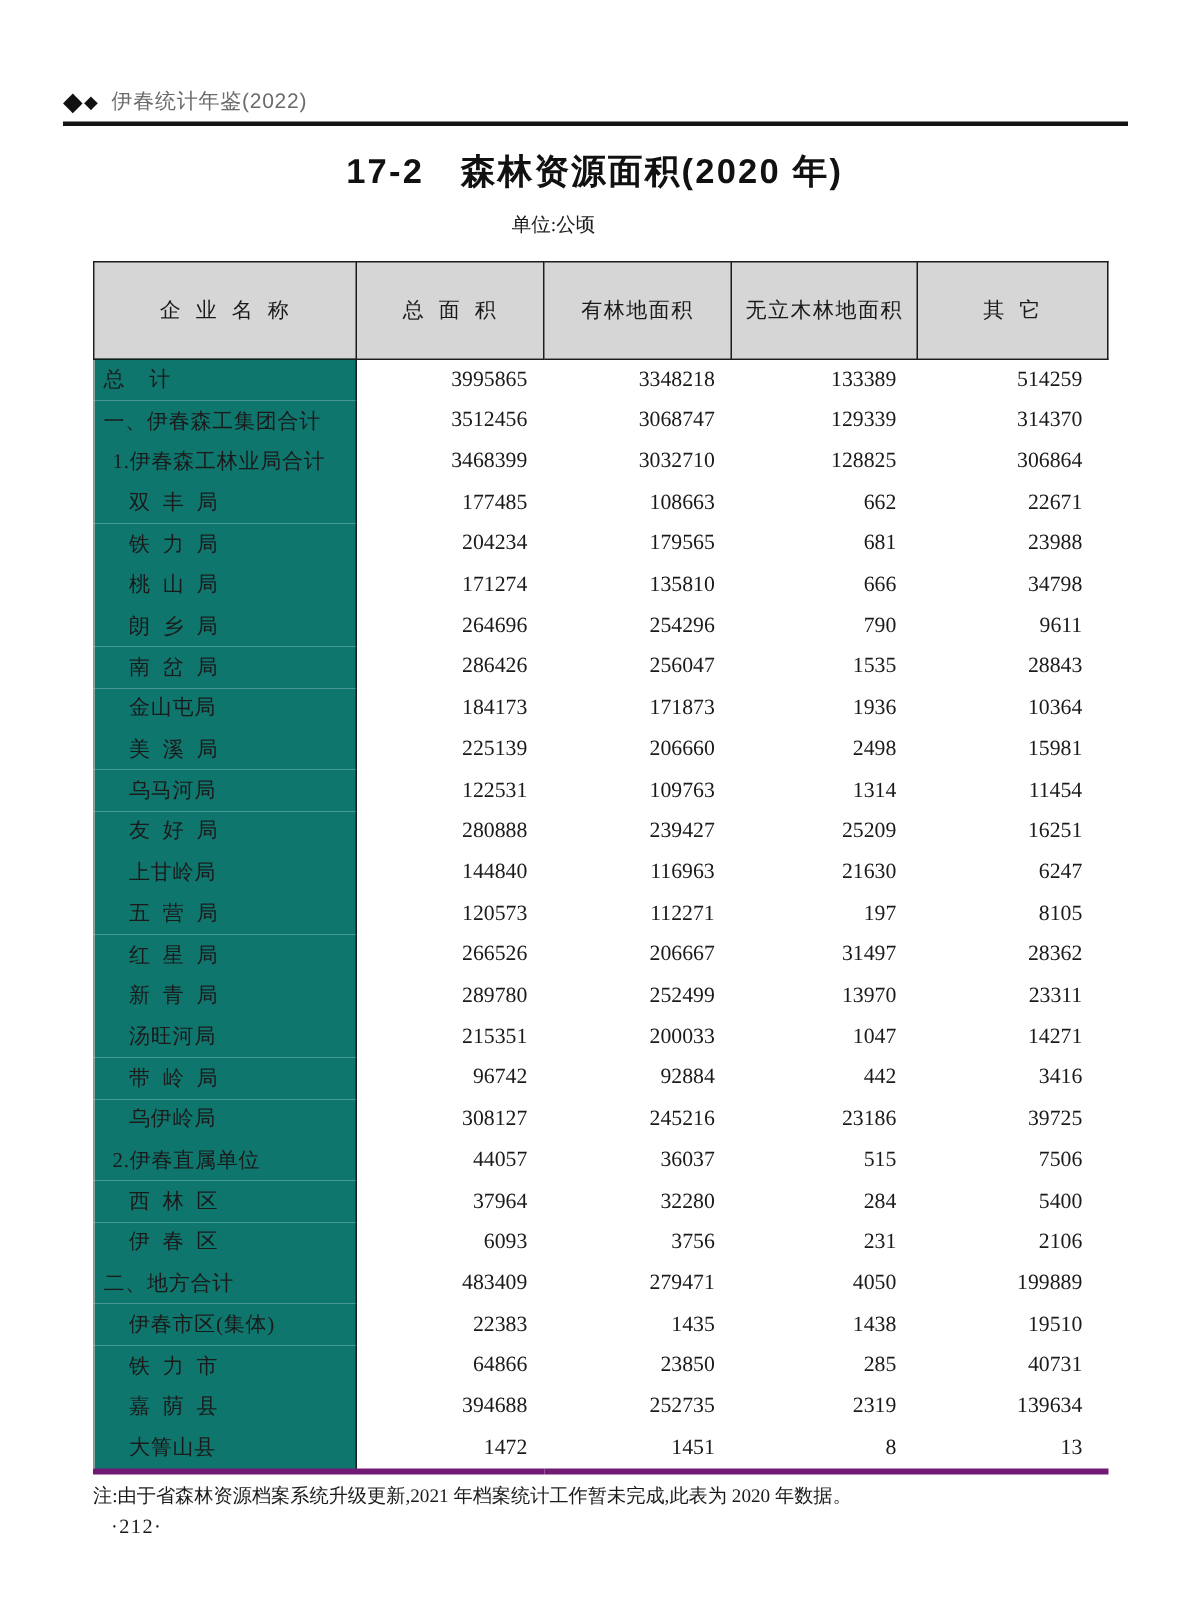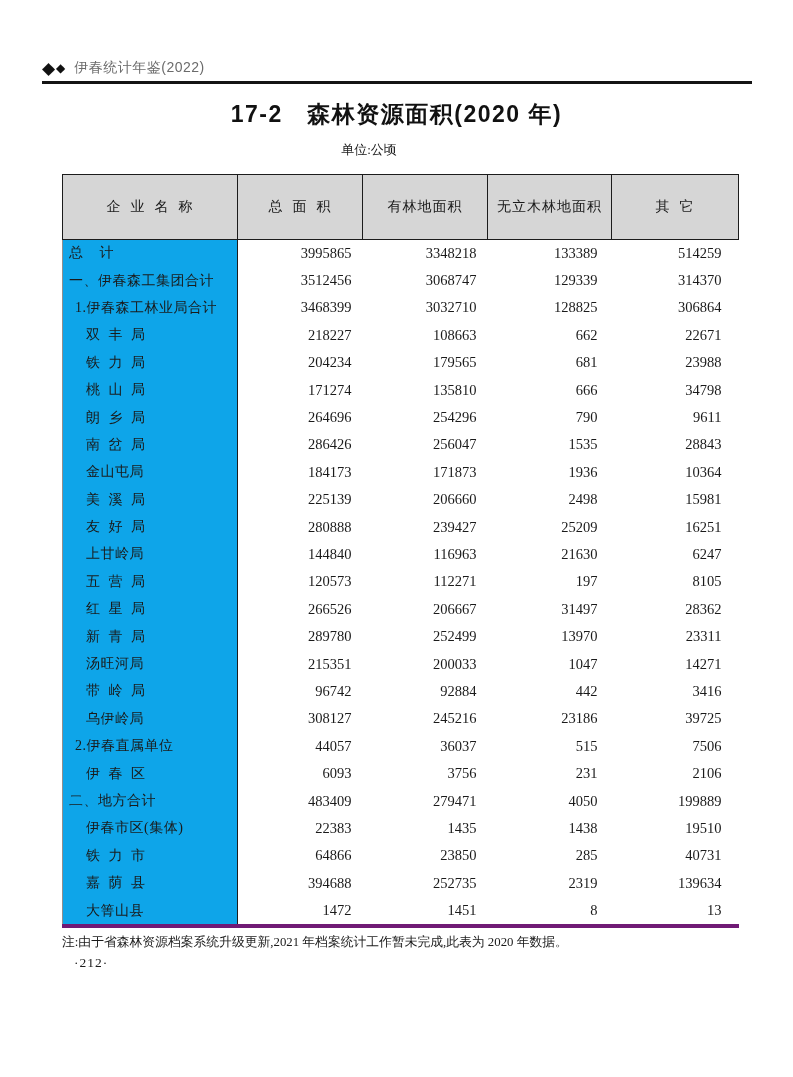--- a/index.html
+++ b/index.html
@@ -92,21 +92,21 @@
     vertical-align: middle;
     color: #1a1a1a;
   }
   tbody td {
     height: 27.4px;
     padding: 0;
     font-size: 14.5px;
     vertical-align: middle;
   }
   tbody td.name-cell {
-    background: #0ea5e9;
+    background: #0f766e;
     border-left: 1px solid #8f8f8f;
     border-right: 1.5px solid #1c1c1c;
     white-space: pre;
     font-size: 14px;
     letter-spacing: 0.5px;
     margin-top: 12px;
   }
   tbody td.indent-0 { padding-left: 6px; }
   tbody td.indent-1 { padding-left: 12px; }
   tbody td.indent-2 { padding-left: 23px; }
@@ -178,21 +178,21 @@
         </tr>
         <tr>
           <td class="name-cell indent-1">1.伊春森工林业局合计</td>
           <td class="num-cell">3468399</td>
           <td class="num-cell">3032710</td>
           <td class="num-cell">128825</td>
           <td class="num-cell">306864</td>
         </tr>
         <tr>
           <td class="name-cell indent-2">双  丰  局</td>
-          <td class="num-cell">218227</td>
+          <td class="num-cell">177485</td>
           <td class="num-cell">108663</td>
           <td class="num-cell">662</td>
           <td class="num-cell">22671</td>
         </tr>
         <tr>
           <td class="name-cell indent-2">铁  力  局</td>
           <td class="num-cell">204234</td>
           <td class="num-cell">179565</td>
           <td class="num-cell">681</td>
           <td class="num-cell">23988</td>
@@ -226,20 +226,27 @@
           <td class="num-cell">10364</td>
         </tr>
         <tr>
           <td class="name-cell indent-2">美  溪  局</td>
           <td class="num-cell">225139</td>
           <td class="num-cell">206660</td>
           <td class="num-cell">2498</td>
           <td class="num-cell">15981</td>
         </tr>
         <tr>
+          <td class="name-cell indent-2">乌马河局</td>
+          <td class="num-cell">122531</td>
+          <td class="num-cell">109763</td>
+          <td class="num-cell">1314</td>
+          <td class="num-cell">11454</td>
+        </tr>
+        <tr>
           <td class="name-cell indent-2">友  好  局</td>
           <td class="num-cell">280888</td>
           <td class="num-cell">239427</td>
           <td class="num-cell">25209</td>
           <td class="num-cell">16251</td>
         </tr>
         <tr>
           <td class="name-cell indent-2">上甘岭局</td>
           <td class="num-cell">144840</td>
           <td class="num-cell">116963</td>
@@ -289,20 +296,27 @@
           <td class="num-cell">39725</td>
         </tr>
         <tr>
           <td class="name-cell indent-1">2.伊春直属单位</td>
           <td class="num-cell">44057</td>
           <td class="num-cell">36037</td>
           <td class="num-cell">515</td>
           <td class="num-cell">7506</td>
         </tr>
         <tr>
+          <td class="name-cell indent-2">西  林  区</td>
+          <td class="num-cell">37964</td>
+          <td class="num-cell">32280</td>
+          <td class="num-cell">284</td>
+          <td class="num-cell">5400</td>
+        </tr>
+        <tr>
           <td class="name-cell indent-2">伊  春  区</td>
           <td class="num-cell">6093</td>
           <td class="num-cell">3756</td>
           <td class="num-cell">231</td>
           <td class="num-cell">2106</td>
         </tr>
         <tr>
           <td class="name-cell indent-0">二、地方合计</td>
           <td class="num-cell">483409</td>
           <td class="num-cell">279471</td>

